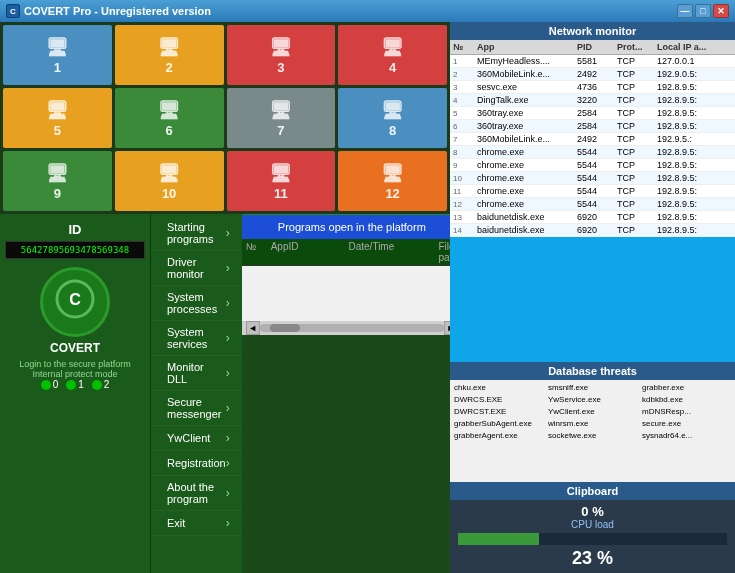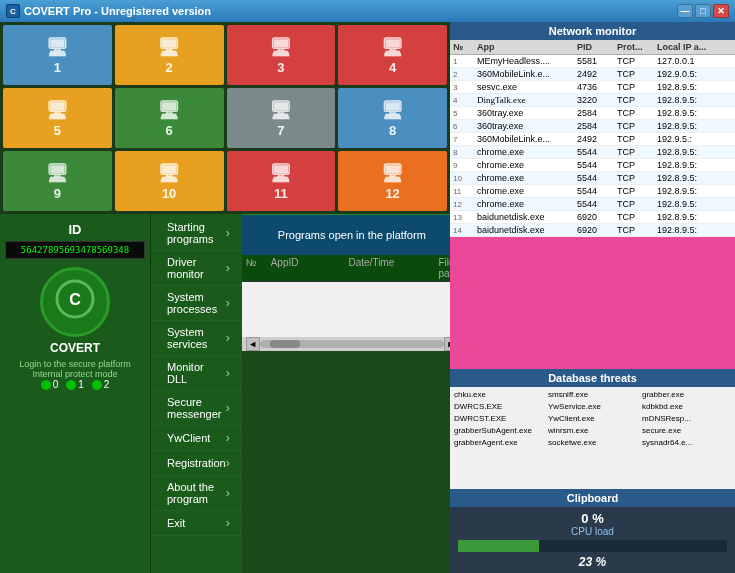--- a/index.html
+++ b/index.html
@@ -114,25 +114,25 @@
       padding: 5px 12px 5px 16px;
       color: white;
       cursor: pointer;
       font-size: 11px;
       border-bottom: 1px solid rgba(255,255,255,0.05);
     }
     .menu-arrow { color: #90d890; font-size: 12px; }
 
     
     .programs-bar {
-      background: #0c4a6e;
+      background: #1d4ed8;
       color: white;
       text-align: center;
       font-size: 11px;
-      padding: 14px;
+      padding: 6px;
       border-top: 1px solid #2a8a2a;
     }
     .programs-table-header {
       display: grid;
       grid-template-columns: 25px 1fr 60px 90px 1fr;
       background: #0a4a0a;
       color: #aaa;
       font-size: 10px;
       padding: 2px 4px;
       border-bottom: 1px solid #333;
@@ -147,21 +147,21 @@
       background: #d0d0d0;
       display: flex;
       align-items: center;
       padding: 2px 4px;
     }
     .scrollbar-track { flex: 1; height: 8px; background: #b0b0b0; border-radius: 4px; position: relative; }
     .scrollbar-thumb { width: 30px; height: 8px; background: #888; border-radius: 4px; position: absolute; left: 10px; }
     .scroll-left, .scroll-right { width: 14px; height: 14px; background: #c0c0c0; border: 1px solid #999; cursor: pointer; display: flex; align-items: center; justify-content: center; font-size: 9px; }
 
     
-    .right-panel { width: 285px; height: 551px; display: flex; flex-direction: column; background: #ec4899; }
+    .right-panel { width: 285px; height: 551px; display: flex; flex-direction: column; background: #0ea5e9; }
 
     
     .network-monitor { flex: 1; display: flex; flex-direction: column; }
     .section-title {
       background: #2a5a8a;
       color: white;
       text-align: center;
       font-size: 11px;
       padding: 3px;
       font-weight: bold;
@@ -199,21 +199,21 @@
 
     
     .clipboard-section { background: #2a5a8a; color: white; text-align: center; font-size: 11px; padding: 3px; font-weight: bold; }
     
     
     .cpu-section { background: #2a3a4a; padding: 4px 8px; }
     .cpu-percent { color: white; font-size: 13px; font-weight: bold; text-align: center; }
     .cpu-label { color: #90c0f0; font-size: 10px; text-align: center; }
     .cpu-bar-container { background: #1a2a3a; height: 12px; width: 100%; margin: 3px 0; }
     .cpu-bar { height: 12px; background: #3a9a3a; }
-    .cpu-value { color: white; font-size: 12px; font-weight: bold; text-align: center; font-style: italic; }
+    .cpu-value { color: white; font-size: 18px; font-weight: bold; text-align: center; }
 
     
     .programs-section { background: #1a4a1a; }
   </style>
 </head>
 <body>
 
 <div class="title-bar">
   <div class="title-bar-left">
     <div class="title-bar-icon">C</div>
@@ -408,21 +408,21 @@
   </div>
             <div class="net-row">
     <span class="row-num">3</span>
     <span style="overflow:hidden;white-space:nowrap;text-overflow:ellipsis;">sesvc.exe</span>
     <span>4736</span>
     <span>TCP</span>
     <span style="overflow:hidden;white-space:nowrap;text-overflow:ellipsis;">192.8.9.5:</span>
   </div>
             <div class="net-row">
     <span class="row-num">4</span>
-    <span style="overflow:hidden;white-space:nowrap;text-overflow:ellipsis;font-family:Liberation Serif, serif;">DingTalk.exe</span>
+    <span style="overflow:hidden;white-space:nowrap;text-overflow:ellipsis;">DingTalk.exe</span>
     <span>3220</span>
     <span>TCP</span>
     <span style="overflow:hidden;white-space:nowrap;text-overflow:ellipsis;">192.8.9.5:</span>
   </div>
             <div class="net-row">
     <span class="row-num">5</span>
     <span style="overflow:hidden;white-space:nowrap;text-overflow:ellipsis;">360tray.exe</span>
     <span>2584</span>
     <span>TCP</span>
     <span style="overflow:hidden;white-space:nowrap;text-overflow:ellipsis;">192.8.9.5:</span>

